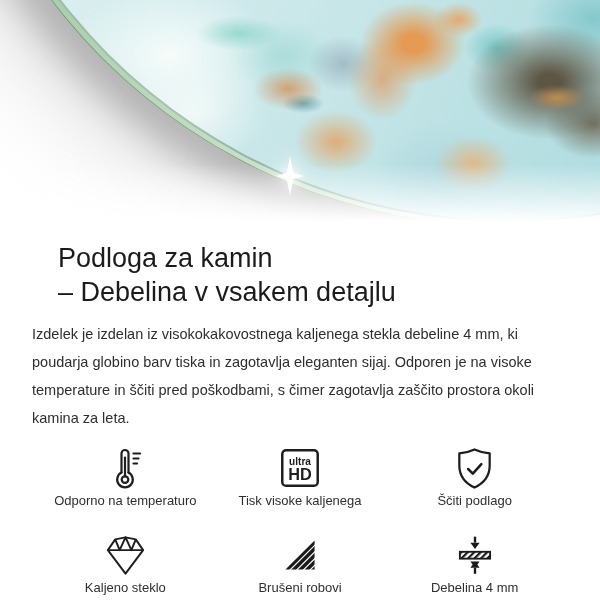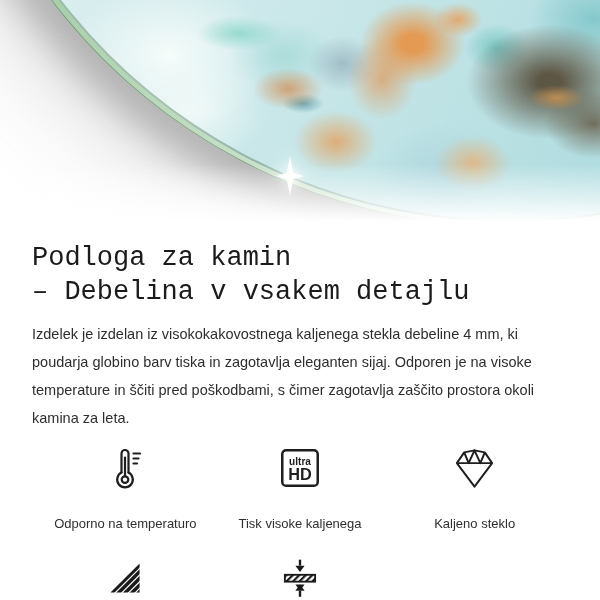--- a/index.html
+++ b/index.html
@@ -51,44 +51,44 @@
     background: linear-gradient(to bottom, rgba(255,255,255,0) 0%, #ffffff 78%);
   }
   .sparkle {
     position: absolute; left: 270px; top: 156px; width: 40px; height: 40px;
     filter: drop-shadow(0 0 6px rgba(255,255,255,0.95)) drop-shadow(0 0 14px rgba(255,255,255,0.8));
   }
 
   
   .content { padding: 0 30px; }
   .title {
-    font-family: Liberation Mono, monospace;
+    font-family: Liberation Sans, sans-serif;
     font-weight: 400;
     font-size: 27px; line-height: 34px;
     color: #1b1b1b;
-    margin: 3px 0 0 2px;
+    margin: 3px 0 0 28px;
   }
   .description {
     margin: 11px 0 5px 2px;
     width: 538px;
     font-size: 14.5px; line-height: 28px;
     color: #2e2e2e;
   }
 
   
   .features {
     margin-top: 11px;
     padding: 0 8px;
     display: grid;
     grid-template-columns: repeat(3, 1fr);
     row-gap: 22px;
   }
-  .feature { display: flex; flex-direction: column; align-items: center; gap: 16px; }
+  .feature { display: flex; flex-direction: column; align-items: center; }
   .icon-box { height: 50px; display: flex; align-items: center; justify-content: center; }
-  .feature-label { margin-top: 7px; font-size: 13px; color: #2f2f2f; white-space: nowrap; }
+  .feature-label { font-size: 13px; color: #2f2f2f; white-space: nowrap; }
   .icon-svg { display: block; }
 </style>
 </head>
 <body>
 
 <div class="page">
 
   <div class="hero">
     <div class="disc-edge"></div>
     <div class="disc-face"></div>
@@ -126,20 +126,29 @@
         <div class="icon-box">
           <svg class="icon-svg" width="46" height="46" viewBox="0 0 48 48">
             <rect x="5.5" y="5.5" width="37" height="37" rx="4" fill="none" stroke="#1e1e1e" stroke-width="2.6"></rect>
             <text x="24" y="20.5" font-size="10.5" font-weight="700" text-anchor="middle" fill="#1e1e1e" font-family="Liberation Sans, sans-serif">ultra</text>
             <text x="24" y="37" font-size="17" font-weight="700" text-anchor="middle" fill="#1e1e1e" font-family="Liberation Sans, sans-serif">HD</text>
           </svg>
         </div>
         <div class="feature-label">Tisk visoke kaljenega</div>
       </div>
 
+      <div class="feature">
+        <div class="icon-box">
+          <svg class="icon-svg" width="47" height="47" viewBox="0 0 48 48">
+            <path d="M24 4.5 C28.5 6.6 34 8 39.5 8.6 V21 C39.5 31.8 33.2 39.2 24 43.5 C14.8 39.2 8.5 31.8 8.5 21 V8.6 C14 8 19.5 6.6 24 4.5 Z" fill="none" stroke="#1e1e1e" stroke-width="2.3" stroke-linejoin="round"></path>
+            <path d="M17.5 24.5 L22.3 29.2 L31 19.5" fill="none" stroke="#1e1e1e" stroke-width="2.6" stroke-linecap="round" stroke-linejoin="round"></path>
+          </svg>
+        </div>
+        <div class="feature-label">Ščiti podlago</div>
+      </div>
 
       <div class="feature">
         <div class="icon-box">
           <svg class="icon-svg" width="47" height="47" viewBox="0 0 48 48">
             <g fill="none" stroke="#1e1e1e" stroke-width="2" stroke-linejoin="round">
               <path d="M6 18.5 L13.5 7.5 L24 5.5 L34.5 7.5 L42 18.5 L24 42.5 Z"></path>
               <path d="M6 18.5 H42"></path>
               <path d="M13.5 7.5 L18 18.5 L24 5.5 L30 18.5 L34.5 7.5"></path>
             </g>
           </svg>

